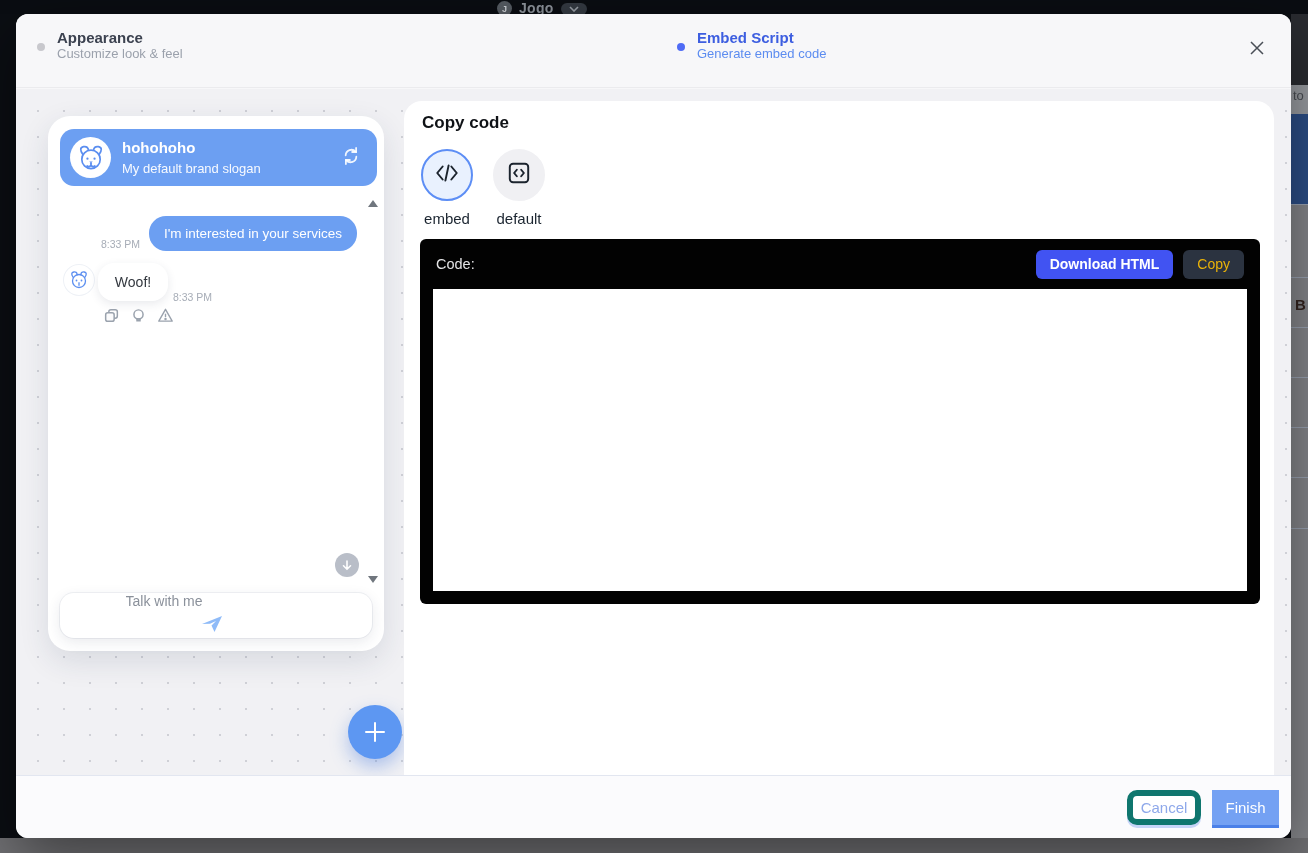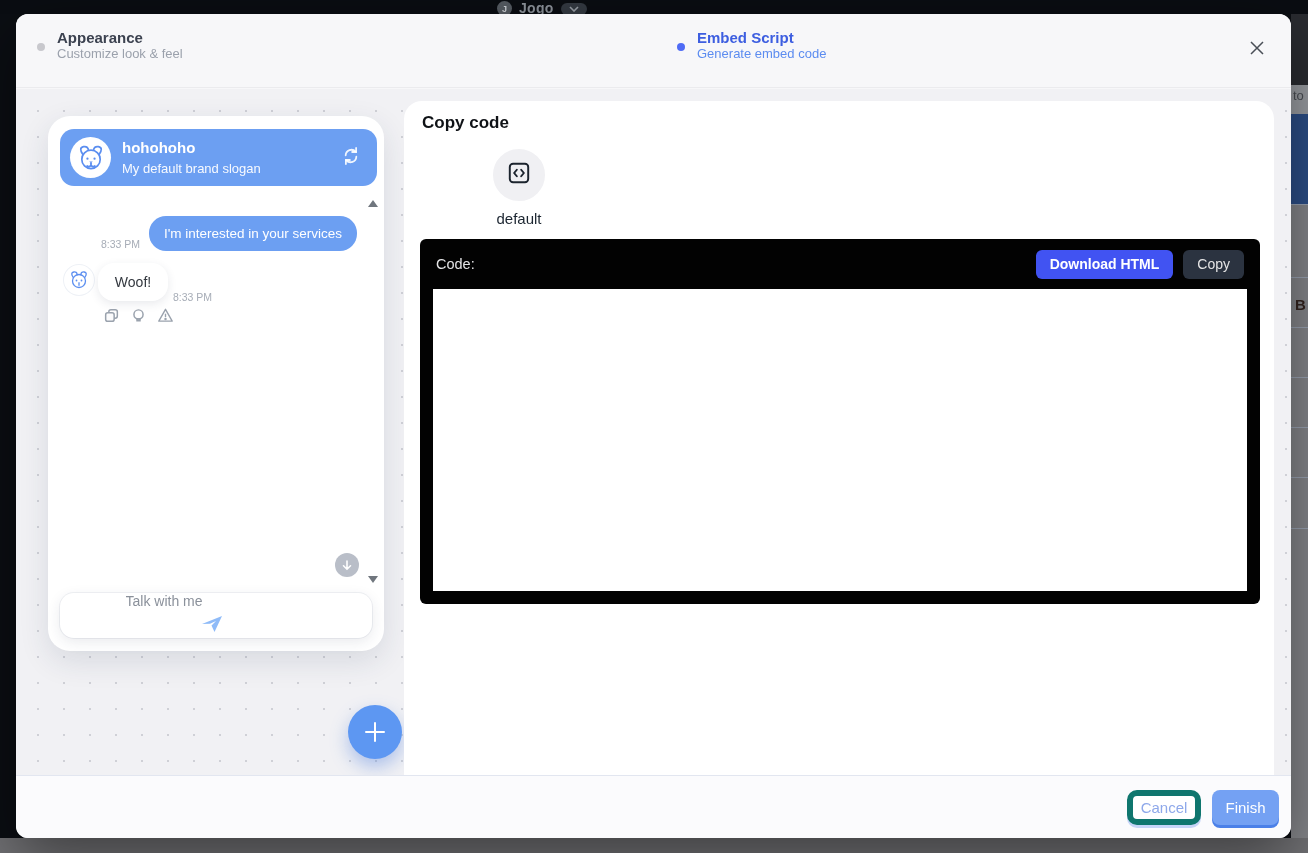--- a/index.html
+++ b/index.html
@@ -85,27 +85,27 @@
   .opt-circle { width:52px; height:52px; border-radius:50%; margin:0 auto; display:flex; align-items:center; justify-content:center; }
   .opt-embed .opt-circle { background:#e9f1fe; border:2px solid #5d8ef5; }
   .opt-iframe .opt-circle { background:#f0f0f3; border:2px solid #f0f0f3; }
   .opt-label { margin-top:9px; font-size:15px; color:#1b2530; }
 
   .code-panel { position:absolute; left:16px; top:138px; width:840px; height:365px; background:#020202; border-radius:6px; }
   .code-panel-head { position:absolute; left:0; top:0; width:100%; height:50px; display:flex; align-items:center; padding:0 16px; }
   .code-label { color:#e4e4e6; font-size:14.5px; }
   .code-btns { margin-left:auto; display:flex; gap:10px; }
   .btn-download { height:29px; padding:0 14px; background:#4153f2; border:none; border-radius:6px; color:#fff; font-size:14px; font-weight:600; font-family:"Liberation Sans", sans-serif; cursor:pointer; }
-  .btn-copy { height:29px; padding:0 14px; background:#2b3340; border:none; border-radius:6px; color:#e5e5e5; font-size:14px; font-family:"Liberation Sans", sans-serif; cursor:pointer; }
+  .btn-copy { height:29px; padding:0 14px; background:#2b3340; border:none; border-radius:6px; color:#eab308; font-size:14px; font-family:"Liberation Sans", sans-serif; cursor:pointer; }
   .code-preview { position:absolute; left:13px; top:50px; width:814px; height:302px; background:#ffffff; }
 
   
   .modal-footer { position:absolute; left:0; top:761px; width:1275px; height:63px; background:#fbfbfd; border-top:1px solid #e2e6f0; display:flex; align-items:center; justify-content:flex-end; gap:11px; padding-right:12px; }
   .btn-cancel { width:74px; height:35px; border-radius:10px; background:#fff; border:6px solid #0f766e; box-shadow:0 3px 0 0 #c5d4f7; color:#8ea8ea; font-size:15px; font-family:"Liberation Sans", sans-serif; cursor:pointer; }
-  .btn-finish { width:67px; height:35px; border-radius:8px; background:#74a1f3; border:none; box-shadow:0 3px 0 0 #4b80e8; color:#fff; font-size:15px; font-family:"Liberation Sans", sans-serif; cursor:pointer; }
+  .btn-finish { width:67px; height:35px; border-radius:0; background:#74a1f3; border:none; box-shadow:0 3px 0 0 #4b80e8; color:#fff; font-size:15px; font-family:"Liberation Sans", sans-serif; cursor:pointer; }
 </style>
 </head>
 <body>
 
 <div id="stage">
 
   <div class="topbar">
     <div class="topbar-acct">
       <div class="acct-avatar">J</div>
       <div class="acct-name">Jogo</div>
@@ -243,20 +243,32 @@
 
       <div class="launcher-btn">
         <svg width="26" height="26" viewBox="0 0 26 26">
             <path d="M13 4 v18 M4 13 h18" stroke="#fff" stroke-width="2" stroke-linecap="round"></path>
           </svg>
       </div>
 
       <div class="code-card">
         <div class="copy-code-title">Copy code</div>
 
+        <div class="opt opt-embed">
+          <div class="opt-circle">
+            <span>
+              <svg width="26" height="26" viewBox="0 0 24 24" fill="none" stroke="#1c242e" stroke-width="1.8" stroke-linecap="round" stroke-linejoin="round">
+                <polyline points="8,6 3,12 8,18"></polyline>
+                  <polyline points="16,6 21,12 16,18"></polyline>
+                  <line x1="13.5" y1="5" x2="10.5" y2="19"></line>
+              </svg>
+            </span>
+          </div>
+          <div class="opt-label">embed</div>
+        </div>
 
         <div class="opt opt-iframe">
           <div class="opt-circle">
             <span>
               <svg width="26" height="26" viewBox="0 0 24 24" fill="none" stroke="#1c242e" stroke-width="1.8" stroke-linecap="round" stroke-linejoin="round">
                 <rect x="3.5" y="3.5" width="17" height="17" rx="3"></rect>
                   <polyline points="10,9 7.5,12 10,15"></polyline>
                   <polyline points="14,9 16.5,12 14,15"></polyline>
               </svg>
             </span>

